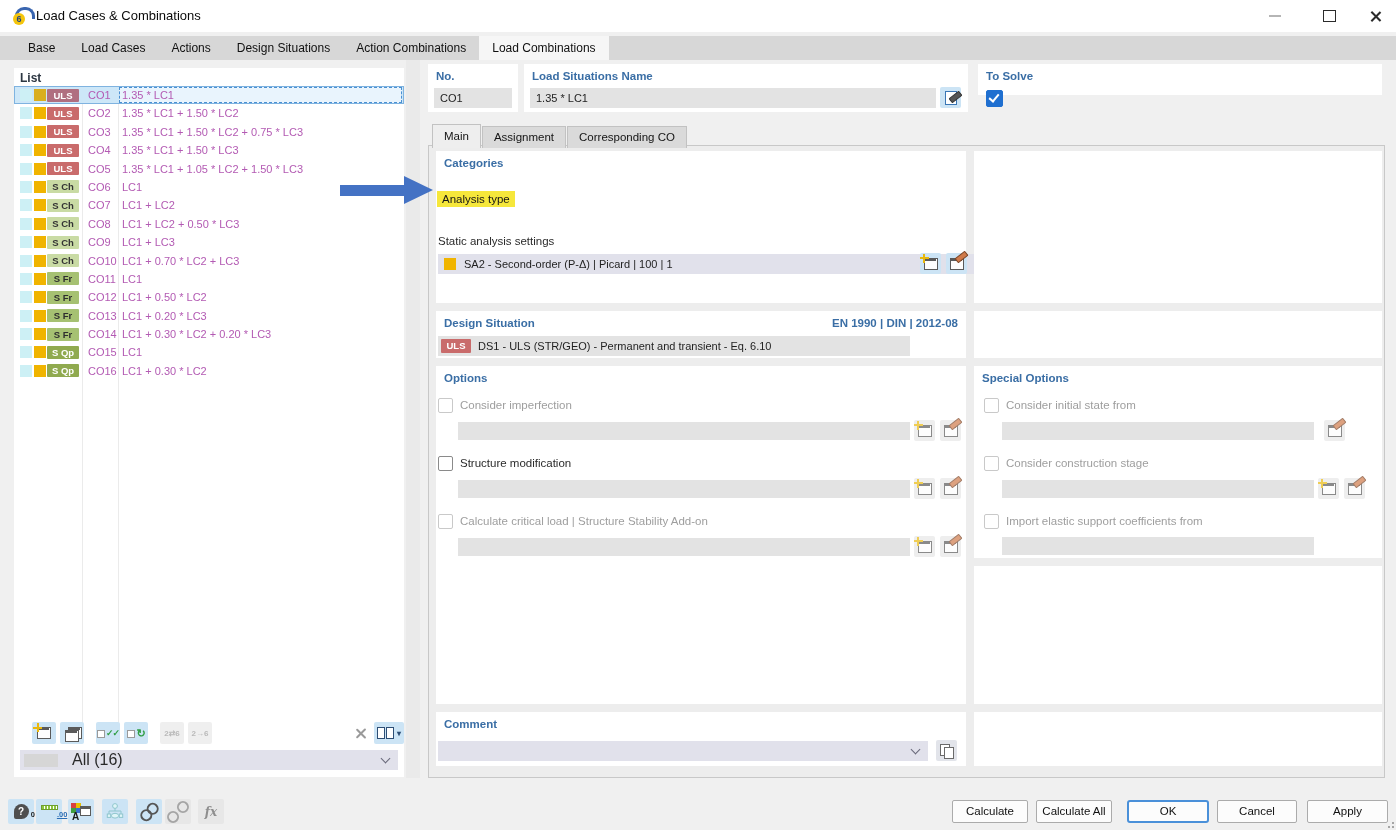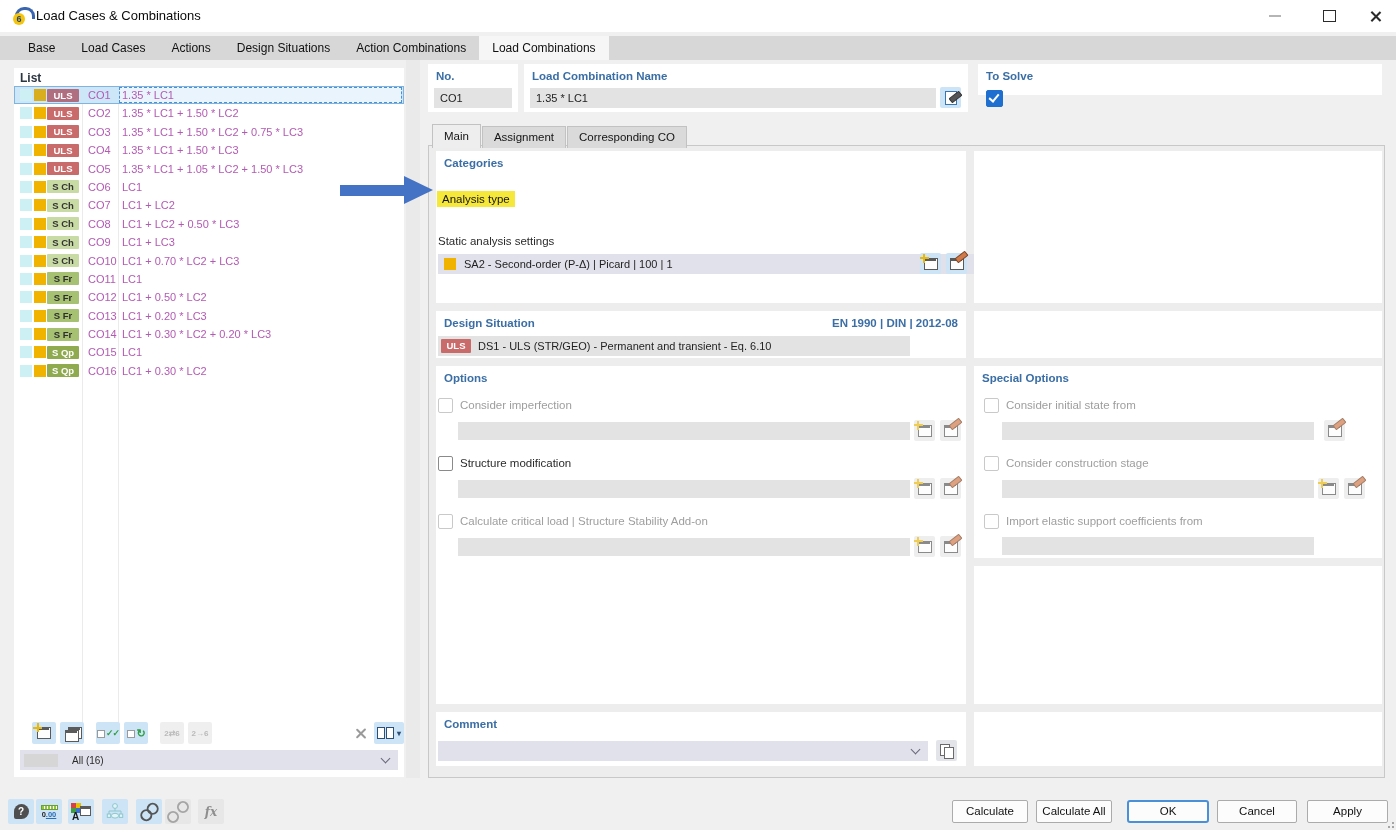--- a/index.html
+++ b/index.html
@@ -36,21 +36,21 @@
   .badge.sqp{background:#90aa4f;color:#fff;}
   .lrow .rid{position:absolute;left:74px;top:0;line-height:18.4px;}
   .lrow .rformula{position:absolute;left:108px;right:2px;top:0;line-height:18.4px;white-space:nowrap;overflow:hidden;}
   .lrow.sel{background:#cde7f8;box-shadow:inset 0 0 0 1px #7fb3e0;}
   .lrow.sel .sw2{background:#d9ae1e;}
   .lrow.sel .badge.uls{background:#b06f80;}
   .lrow.sel .rformula{left:105px;top:1px;bottom:1px;line-height:15.4px;background:#e9f4fd;border:1px dashed #4a90d2;padding-left:2px;}
   
   .ltile{position:absolute;top:654px;width:24px;height:22px;border-radius:2px;display:flex;align-items:center;justify-content:center;}
   .ltile.on{background:#cce4f5;} .ltile.off{background:#ececec;opacity:.8;} .ltile.plain{background:transparent;}
-  .filterbar{position:absolute;left:6px;top:682px;width:378px;height:20px;background:#e1e1eb;display:flex;align-items:center;font-size:10px;color:#2a2a2a;}
+  .filterbar{position:absolute;left:6px;top:682px;width:378px;height:20px;background:#e1e1eb;display:flex;align-items:center;font-size:16px;color:#2a2a2a;}
   .filterbar .fsw{width:34px;height:13px;background:#d6d6d6;margin-left:4px;margin-right:14px;}
   
   .card{position:absolute;background:#fff;}
   .sect-h{position:absolute;font-size:11.5px;font-weight:bold;color:#3a6ea5;white-space:nowrap;}
   .lbl{position:absolute;font-size:11.5px;color:#2b2b2b;white-space:nowrap;}
   .lbl.dim{color:#9e9e9e;}
   .ginput{position:absolute;background:#e3e3e3;height:18px;}
   .combo{position:absolute;background:#e1e1eb;height:20px;font-size:11px;color:#1f1f1f;display:flex;align-items:center;}
   .combo .swl{width:12px;height:12px;margin:0 8px 0 6px;}
   .crt{position:absolute;right:9px;top:5px;width:6px;height:6px;border-right:1.5px solid #68687a;border-bottom:1.5px solid #68687a;transform:rotate(45deg);}
@@ -78,21 +78,21 @@
   .tabpage{position:absolute;left:428px;top:145px;width:957px;height:633px;background:#ededed;border:1px solid #c8c8c8;box-sizing:border-box;}
   
   .ftile{position:absolute;top:799px;width:26px;height:25px;border-radius:2px;display:flex;align-items:center;justify-content:center;}
   .ftile.on{background:#cce4f5;} .ftile.off{background:#e7e7e7;}
   .fbtn{position:absolute;top:800px;height:23px;box-sizing:border-box;background:#fcfcfc;border:1px solid #ababab;border-radius:2px;font-size:11.5px;color:#111;text-align:center;line-height:20px;}
   .fbtn.primary{border:2px solid #4a90d9;border-radius:3px;}
   .helpic{width:15px;height:15px;border-radius:50% 50% 50% 2px;background:#4f4f4f;color:#fff;font-size:10px;font-weight:bold;display:flex;align-items:center;justify-content:center;}
   .dec{display:flex;flex-direction:column;align-items:center;}
   .dec .bar{width:17px;height:5px;background:repeating-linear-gradient(90deg,#8cc63f 0 2px,#fff 2px 3px);border:1px solid #6f9e2f;box-sizing:border-box;}
   .dec .txt{font-size:7.5px;font-weight:bold;color:#222;}
-  .dec .txt u{color:#2a6db5;}
+  .dec .txt u{color:#2a6db5;padding-left:22px;}
   .dispic{position:relative;width:20px;height:17px;}
   .dispic .g{position:absolute;left:0;top:0;width:10px;height:10px;}
   .dispic .g i{position:absolute;width:4.5px;height:4.5px;}
   .dispic .A{position:absolute;left:1px;bottom:-2px;font-size:10px;font-weight:bold;color:#1a1a1a;font-style:normal;}
   .dispic .w{position:absolute;right:0;top:3px;width:9px;height:8px;border:1px solid #5a5a5a;background:#fff;}
   .dispic .w::before{content:"";position:absolute;left:0;top:0;width:9px;height:2px;background:#5a5a5a;}
   .ring{width:8px;height:8px;border:2px solid #555;border-radius:50%;}
   .rings{display:flex;transform:rotate(-45deg);}
   .rings .ring+.ring{margin-left:-3px;}
   .rings.broken .ring{border-color:#a5a5a5;} .rings.broken .ring+.ring{margin-left:2px;}
@@ -298,21 +298,21 @@
   </div>
 </div>
 
 <div class="scrollstrip"></div>
 
 <div class="card" style="left:428px;top:64px;width:90px;height:48px">
   <div class="sect-h" style="left:8px;top:6px">No.</div>
   <div class="ginput" style="left:6px;top:24px;width:78px;height:20px;line-height:20px;font-size:11px;color:#222;padding-left:6px;box-sizing:border-box">CO1</div>
 </div>
 <div class="card" style="left:524px;top:64px;width:444px;height:48px">
-  <div class="sect-h" style="left:8px;top:6px">Load Combination Name</div>
+  <div class="sect-h" style="left:8px;top:6px">Load Situations Name</div>
   <div class="ginput" style="left:6px;top:24px;width:406px;height:20px;line-height:20px;font-size:11px;color:#222;padding-left:6px;box-sizing:border-box">1.35 * LC1</div>
   <div class="ibtn on" style="left:416px;top:23px">
     <span style="position:relative;width:10px;height:12px;border:1px solid #3a76b5;background:#fff;display:block">
         <span class="pen2" style="right:-6px;top:2px;background:#555;border-color:#333"></span>
       </span>
   </div>
 </div>
 <div class="card" style="left:978px;top:64px;width:404px;height:31px">
   <div class="sect-h" style="left:8px;top:6px">To Solve</div>
   <span class="cb checked" id="to-solve-cb" style="left:8px;top:26px;width:15px;height:15px"></span>

